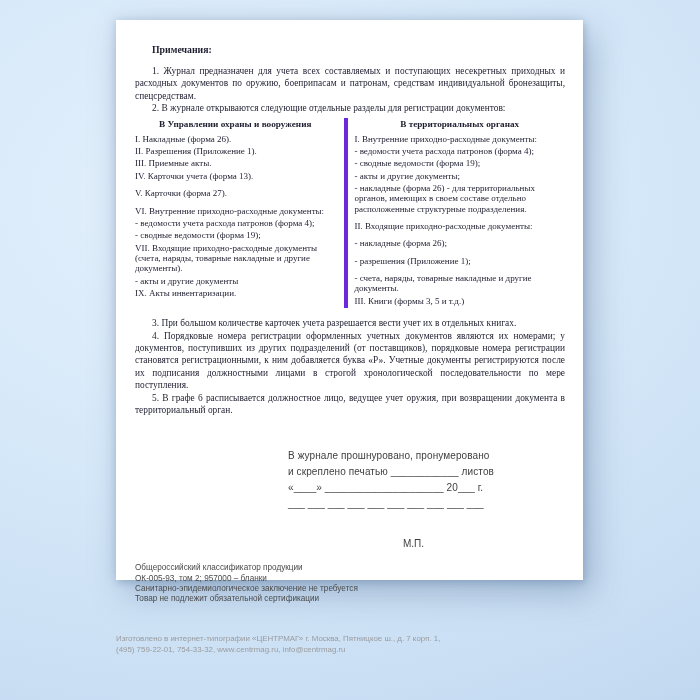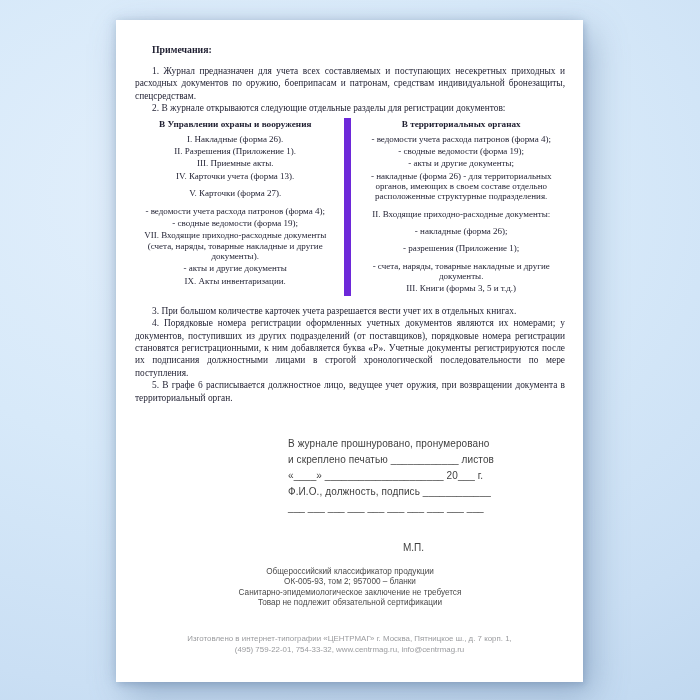--- a/index.html
+++ b/index.html
@@ -1,54 +1,54 @@
 <!DOCTYPE html>
 <html><head>
 <meta charset="utf-8">
 <style>
   html,body{margin:0;padding:0;width:700px;height:700px;overflow:hidden;}
   body{
     background: radial-gradient(ellipse 130% 95% at 32% 28%, #e4f0fc 0%, #d7e9f9 40%, #cadff4 75%, #bcd5ee 100%);
     font-family:"Liberation Serif", serif;
   }
   .page{
-    position:absolute; left:116px; top:20px; width:467px; height:662px;
+    position:absolute; left:116px; top:20px; width:467px; height:560px;
     background:#ffffff;
     box-shadow: 2px 3px 7px rgba(100,130,165,.35), 9px 13px 32px rgba(95,125,160,.45), -3px -2px 10px rgba(120,150,180,.18);
   }
   .content{
     position:absolute; left:19px; right:18px; top:24px;
     color:#1e1e30; font-size:9.4px;
   }
   .notes-title{ font-weight:bold; font-size:9.8px; padding-left:17px; margin:0 0 10px 0; }
   .para{ margin:0; text-align:justify; text-indent:17px; line-height:12.4px; }
   .sections-table{ display:flex; margin-top:3px; font-size:9px; }
   .col{ box-sizing:border-box; }
   .col-left{ width:48.7%; padding-right:9px; }
-  .col-right{ width:51.3%; border-left:7px solid #6d28d9; padding-left:6px; }
+  .col-right{ width:51.3%; border-left:4px solid #6d28d9; padding-left:6px; }
   .col-header{ font-weight:bold; text-align:center; font-size:9.2px; line-height:13px; margin-bottom:3px; }
-  .t-line{ line-height:10.2px; margin-bottom:2.2px;text-align:center; }
+  .t-line{ line-height:10.2px; margin-bottom:2.2px; }
   .gap{ height:5px; line-height:5px; overflow:hidden; margin-bottom:0 !important; }
   .after-table{ margin-top:9px; }
   .binding-block{
     margin:32px 0 0 118px; width:196px;
     font-family:"Liberation Sans", sans-serif; font-size:10px; color:#3f3f3f;
   }
   .b-line{ line-height:16px; letter-spacing:.1px; white-space:nowrap;padding-left:35px; }
   .stamp{
     margin:26px 0 0 268px;
     font-family:"Liberation Sans", sans-serif; font-size:10px; color:#3f3f3f;
   }
   .classifier{
-    margin-top:14px; text-align:center;
+    margin-top:14px; text-align:left;
     font-family:"Liberation Sans", sans-serif; font-size:8.2px; color:#4a4a4a;
   }
   .c-line{ line-height:10.3px; }
   .print-footer{
-    position:absolute; left:0; right:0; top:614px; text-align:center;
+    position:absolute; left:0; right:0; top:614px; 
     font-family:"Liberation Sans", sans-serif; font-size:7.9px; color:#9a9b9e;
   }
   .f-line{ line-height:10.5px; }
 </style>
 </head>
 <body>
 
 <div class="page">
   <div class="content">
 
@@ -61,30 +61,32 @@
       <div class="col col-left">
         <div class="col-header">В Управлении охраны и вооружения</div>
         <div>
             <div class="t-line">I. Накладные (форма 26).</div>
             <div class="t-line">II. Разрешения (Приложение 1).</div>
             <div class="t-line">III. Приемные акты.</div>
             <div class="t-line">IV. Карточки учета (форма 13).</div>
             <div class="t-line gap">&nbsp;</div>
             <div class="t-line">V. Карточки (форма 27).</div>
             <div class="t-line gap">&nbsp;</div>
+            <div class="t-line">VI. Внутренние приходно-расходные документы:</div>
             <div class="t-line">- ведомости учета расхода патронов (форма 4);</div>
             <div class="t-line">- сводные ведомости (форма 19);</div>
             <div class="t-line">VII. Входящие приходно-расходные документы (счета, наряды, товарные накладные и другие документы).</div>
             <div class="t-line">- акты и другие документы</div>
             <div class="t-line">IX. Акты инвентаризации.</div>
           </div>
       </div>
       <div class="col col-right">
         <div class="col-header">В территориальных органах</div>
         <div>
+            <div class="t-line">I. Внутренние приходно-расходные документы:</div>
             <div class="t-line">- ведомости учета расхода патронов (форма 4);</div>
             <div class="t-line">- сводные ведомости (форма 19);</div>
             <div class="t-line">- акты и другие документы;</div>
             <div class="t-line">- накладные (форма 26) - для территориальных органов, имеющих  в своем составе отдельно расположенные структурные подразделения.</div>
             <div class="t-line gap">&nbsp;</div>
             <div class="t-line">II. Входящие приходно-расходные документы:</div>
             <div class="t-line gap">&nbsp;</div>
             <div class="t-line">- накладные (форма 26);</div>
             <div class="t-line gap">&nbsp;</div>
             <div class="t-line">- разрешения (Приложение 1);</div>
@@ -96,21 +98,20 @@
     </div>
 
     <p class="para after-table">3. При большом количестве карточек учета разрешается вести учет их в отдельных книгах.</p>
     <p class="para">4. Порядковые номера регистрации оформленных учетных документов являются их номерами; у документов, поступивших из других подразделений (от поставщиков), порядковые номера регистрации становятся регистрационными, к ним добавляется буква «Р». Учетные документы регистрируются после их подписания должностными лицами в строгой хронологической последовательности по мере поступления.</p>
     <p class="para">5. В графе 6 расписывается должностное лицо, ведущее учет оружия, при возвращении документа в территориальный орган.</p>
 
     <div class="binding-block">
         <div class="b-line">В журнале прошнуровано, пронумеровано</div>
         <div class="b-line">и скреплено печатью ____________ листов</div>
         <div class="b-line">«____» _____________________ 20___ г.</div>
-        <div class="b-line">Ф.И.О.,  должность,  подпись ____________</div>
         <div class="b-line">___ ___ ___ ___ ___ ___ ___ ___ ___ ___</div>
       </div>
 
     <div class="stamp">М.П.</div>
 
     <div class="classifier">
         <div class="c-line">Общероссийский классификатор продукции</div>
         <div class="c-line">ОК-005-93, том 2; 957000 – бланки</div>
         <div class="c-line">Санитарно-эпидемиологическое заключение не требуется</div>
         <div class="c-line">Товар не подлежит обязательной сертификации</div>

